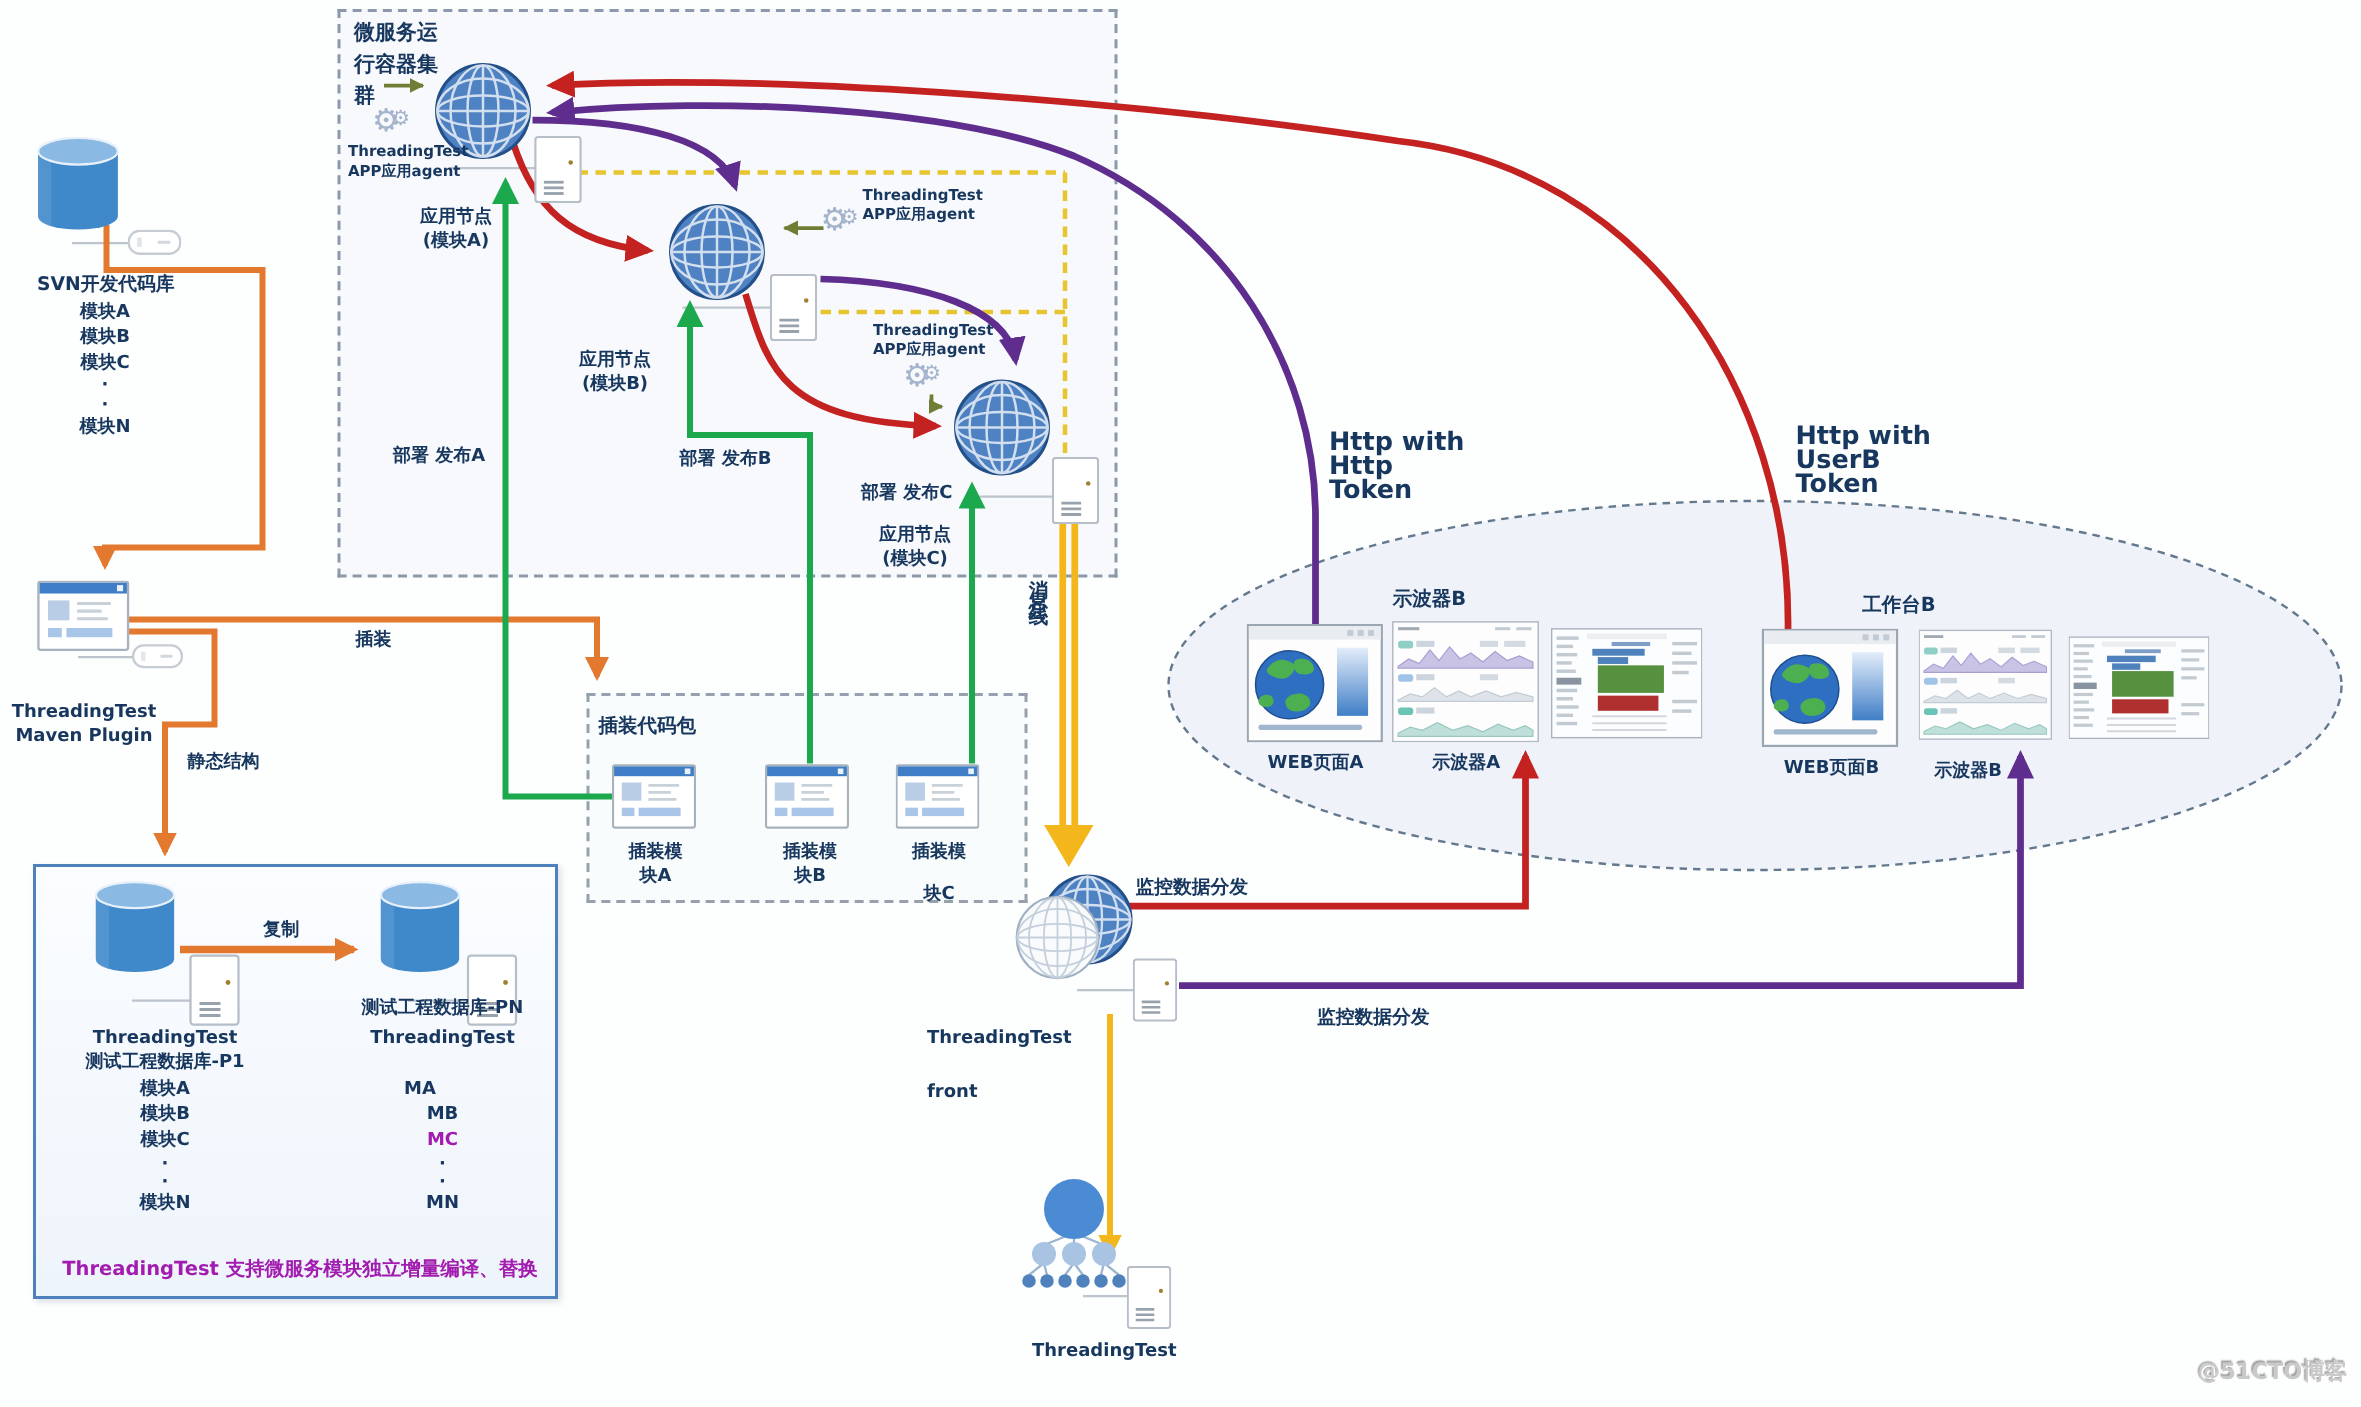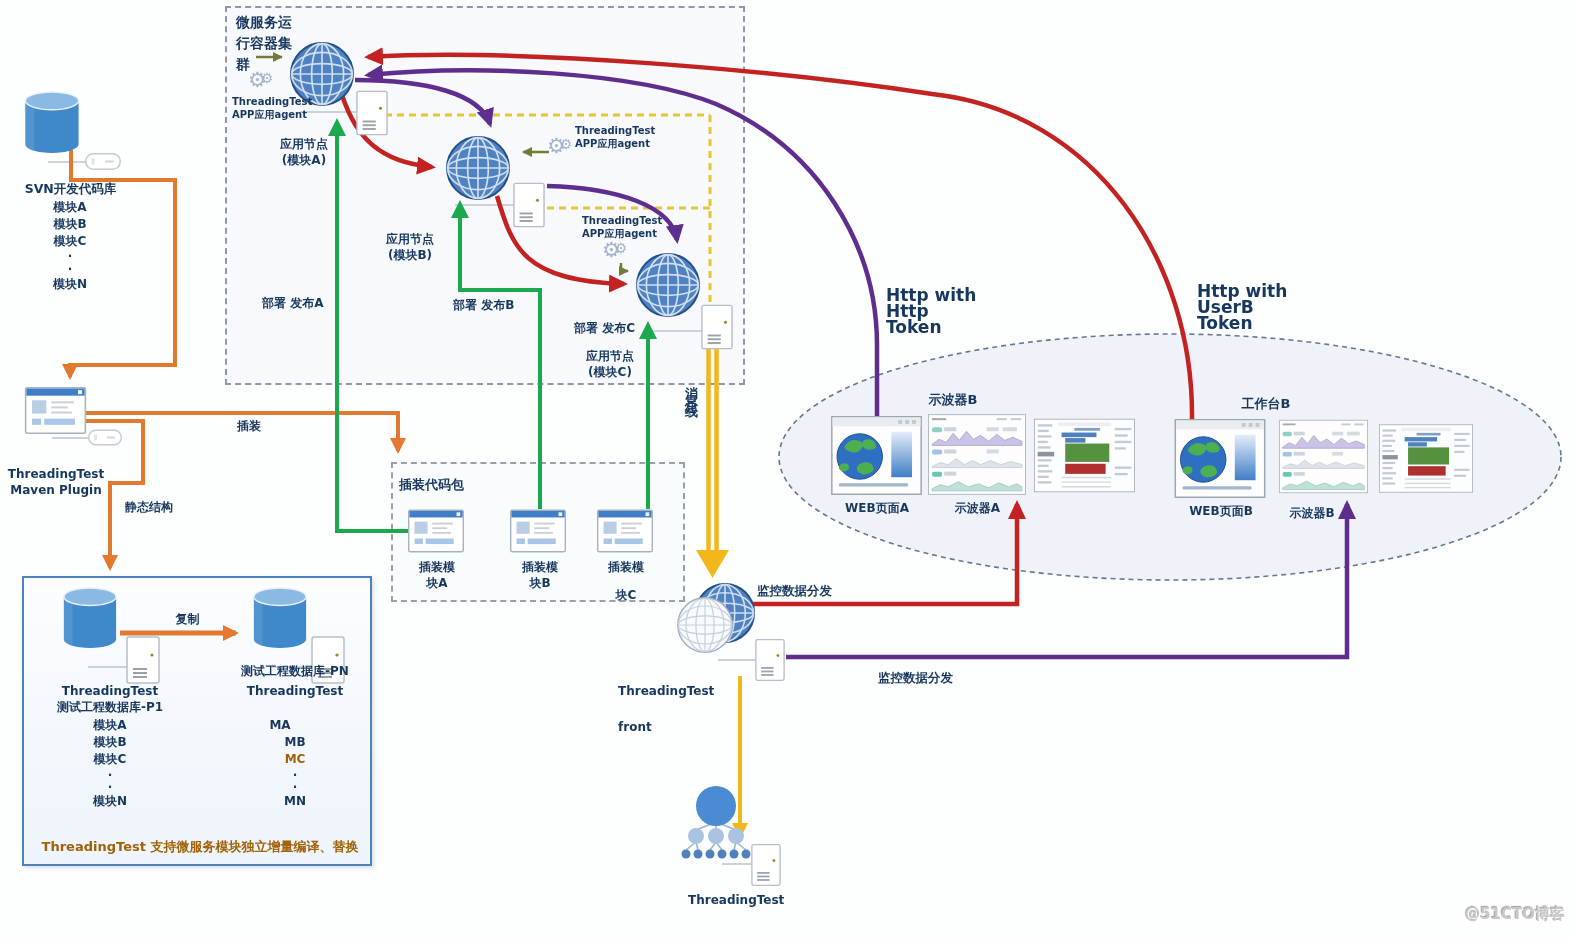--- a/index.html
+++ b/index.html
@@ -11,21 +11,21 @@
   .db-box{left:22px;top:576px;width:350px;height:290px;border:2px solid #4f81bd;
           background:linear-gradient(180deg,#fbfdff,#eef4fb);box-shadow:2px 2px 4px rgba(120,140,160,.25);}
   svg.wires{position:absolute;left:0;top:0;z-index:2;}
   .icon{position:absolute;z-index:3;}
   .lbl{position:absolute;z-index:4;font-weight:bold;color:#17375e;font-size:12px;line-height:1.3;white-space:pre;}
   .c{text-align:center;}
   .fs10{font-size:10px;line-height:1.3;}
   .fs11{font-size:17px;line-height:1.3;}
   .fs13{font-size:13px;}
   .fs14{font-size:14px;line-height:1.5;}
-  .orange-t{color:#a16207;}
+  .orange-t{color:#a21caf;}
   .vtext{writing-mode:vertical-rl;letter-spacing:6px;}
   .gears{position:absolute;z-index:3;color:#a3b4cc;font-weight:normal;}
   .gears .g1{font-size:21px;}
   .gears .g2{font-size:14px;position:relative;left:-6px;top:-4px;}
   .watermark{color:#c9c9c9;text-shadow:1px 1px 0 #ffffff,-1px -1px 1px #9f9f9f;font-size:15px;text-align:right;}
 </style>
 </head>
 <body>
 
 <svg width="0" height="0" style="position:absolute">

